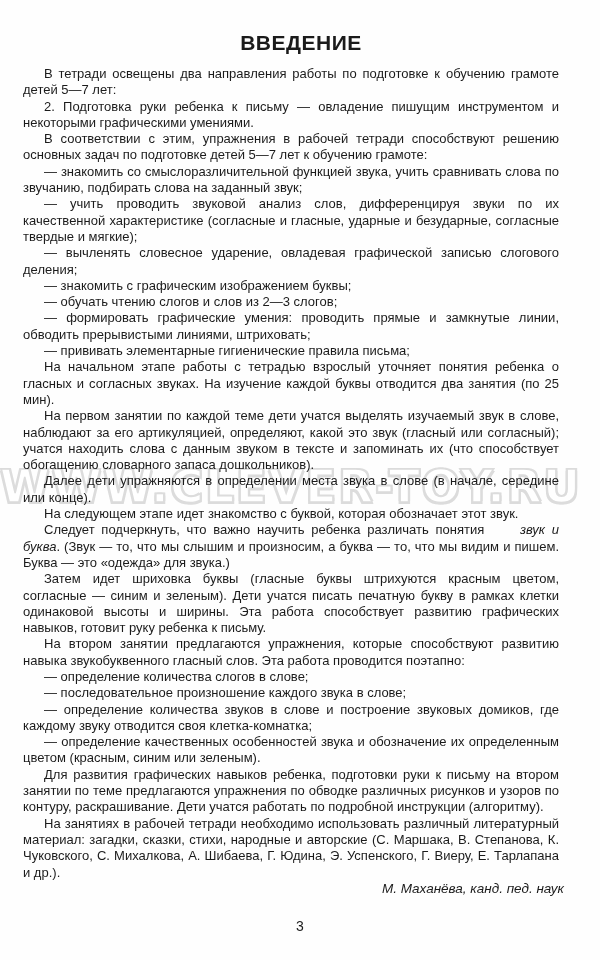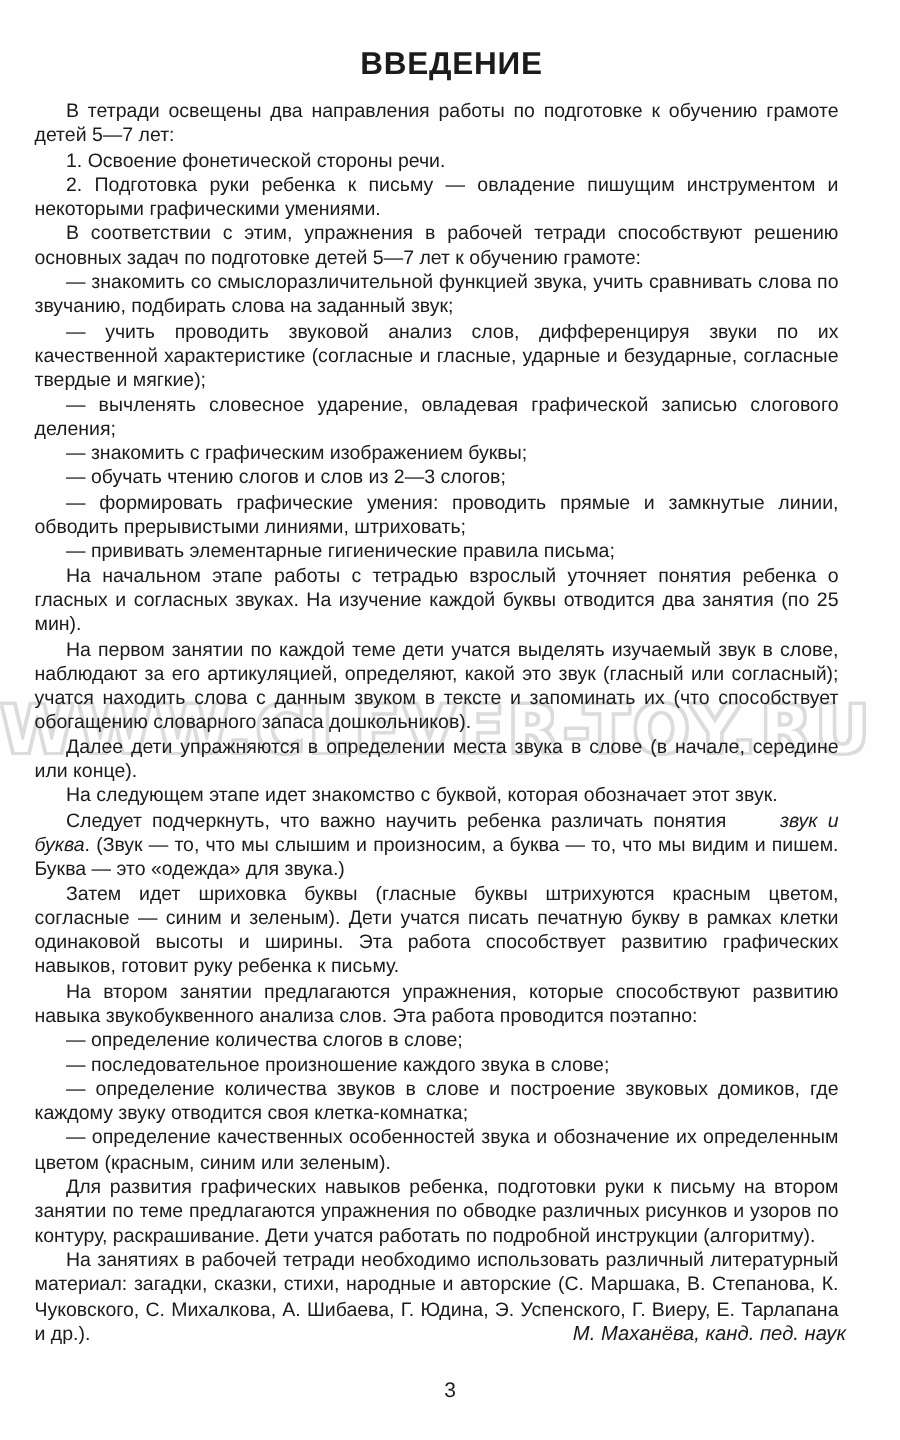--- a/index.html
+++ b/index.html
@@ -74,37 +74,36 @@
   }
 </style>
 </head>
 <body>
 
 <div class="page">
   <div class="watermark" style="-webkit-text-stroke: 1.5px rgb(220, 220, 220);">WWW.CLEVER-TOY.RU</div>
   <h1 class="title">ВВЕДЕНИЕ</h1>
   <div class="body-text" id="paragraphs">
       <p class="para"><span>В тетради освещены два направления работы по подготовке к обучению грамоте детей 5—7 лет:</span></p>
-      <p class="para"><span>1. Освоение фонетической стороны речи.</span></p>
       <p class="para"><span>2. Подготовка руки ребенка к письму — овладение пишущим инструментом и некоторыми графическими умениями.</span></p>
       <p class="para"><span>В соответствии с этим, упражнения в рабочей тетради способствуют решению основных задач по подготовке детей 5—7 лет к обучению грамоте:</span></p>
       <p class="para"><span>— знакомить со смыслоразличительной функцией звука, учить сравнивать слова по звучанию, подбирать слова на заданный звук;</span></p>
       <p class="para"><span>— учить проводить звуковой анализ слов, дифференцируя звуки по их качественной характеристике (согласные и гласные, ударные и безударные, согласные твердые и мягкие);</span></p>
       <p class="para"><span>— вычленять словесное ударение, овладевая графической записью слогового деления;</span></p>
       <p class="para"><span>— знакомить с графическим изображением буквы;</span></p>
       <p class="para"><span>— обучать чтению слогов и слов из 2—3 слогов;</span></p>
       <p class="para"><span>— формировать графические умения: проводить прямые и замкнутые линии, обводить прерывистыми линиями, штриховать;</span></p>
       <p class="para"><span>— прививать элементарные гигиенические правила письма;</span></p>
       <p class="para"><span>На начальном этапе работы с тетрадью взрослый уточняет понятия ребенка о гласных и согласных звуках. На изучение каждой буквы отводится два занятия (по 25 мин).</span></p>
       <p class="para"><span>На первом занятии по каждой теме дети учатся выделять изучаемый звук в слове, наблюдают за его артикуляцией, определяют, какой это звук (гласный или согласный); учатся находить слова с данным звуком в тексте и запоминать их (что способствует обогащению словарного запаса дошкольников).</span></p>
       <p class="para"><span>Далее дети упражняются в определении места звука в слове (в начале, середине или конце).</span></p>
       <p class="para"><span>На следующем этапе идет знакомство с буквой, которая обозначает этот звук.</span></p>
       <p class="para"><span>Следует подчеркнуть, что важно научить ребенка различать понятия </span><span class="it">звук и буква</span><span>. (Звук — то, что мы слышим и произносим, а буква — то, что мы видим и пишем. Буква — это «одежда» для звука.)</span></p>
       <p class="para"><span>Затем идет шриховка буквы (гласные буквы штрихуются красным цветом, согласные — синим и зеленым). Дети учатся писать печатную букву в рамках клетки одинаковой высоты и ширины. Эта работа способствует развитию графических навыков, готовит руку ребенка к письму.</span></p>
-      <p class="para"><span>На втором занятии предлагаются упражнения, которые способствуют развитию навыка звукобуквенного анализа слов. Эта работа проводится поэтапно:</span></p>
+      <p class="para"><span>На втором занятии предлагаются упражнения, которые способствуют развитию навыка звукобуквенного гласный слов. Эта работа проводится поэтапно:</span></p>
       <p class="para"><span>— определение количества слогов в слове;</span></p>
       <p class="para"><span>— последовательное произношение каждого звука в слове;</span></p>
       <p class="para"><span>— определение количества звуков в слове и построение звуковых домиков, где каждому звуку отводится своя клетка-комнатка;</span></p>
       <p class="para"><span>— определение качественных особенностей звука и обозначение их определенным цветом (красным, синим или зеленым).</span></p>
       <p class="para"><span>Для развития графических навыков ребенка, подготовки руки к письму на втором занятии по теме предлагаются упражнения по обводке различных рисунков и узоров по контуру, раскрашивание. Дети учатся работать по подробной инструкции (алгоритму).</span></p>
       <p class="para"><span>На занятиях в рабочей тетради необходимо использовать различный литературный материал: загадки, сказки, стихи, народные и авторские (С. Маршака, В. Степанова, К. Чуковского, С. Михалкова, А. Шибаева, Г. Юдина, Э. Успенского, Г. Виеру, Е. Тарлапана и др.).</span></p>
     </div>
   <div class="author-line">М. Маханёва, канд. пед. наук</div>
   <div class="page-number">3</div>
 </div>

